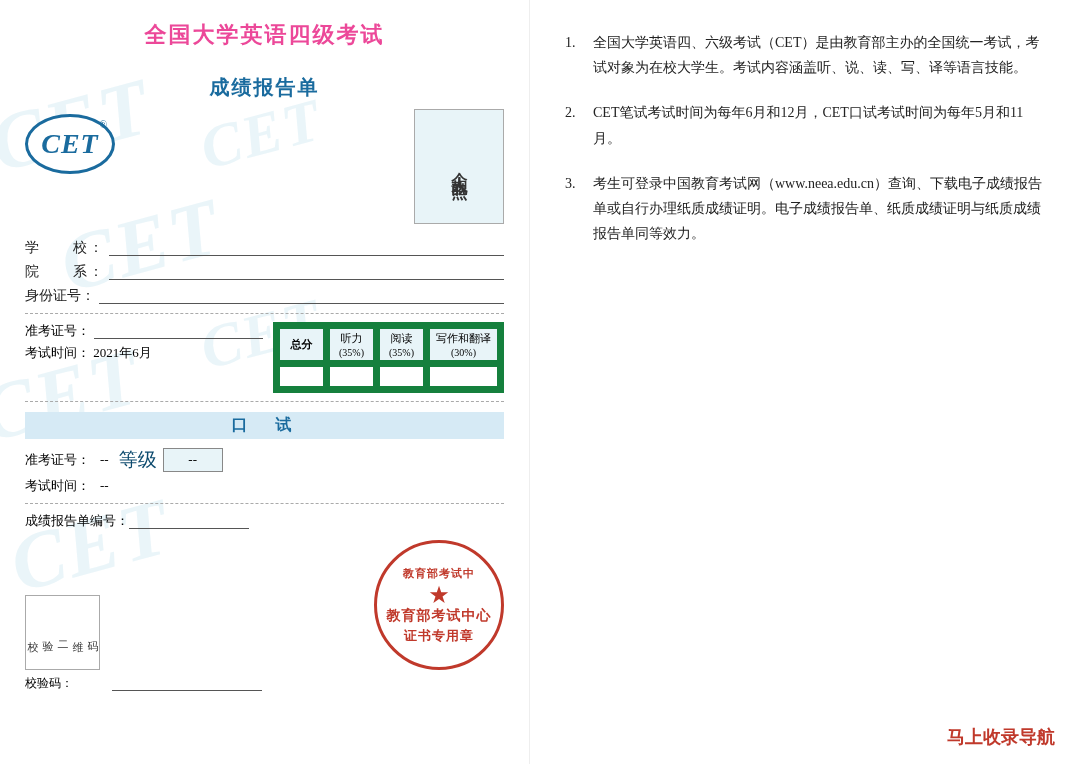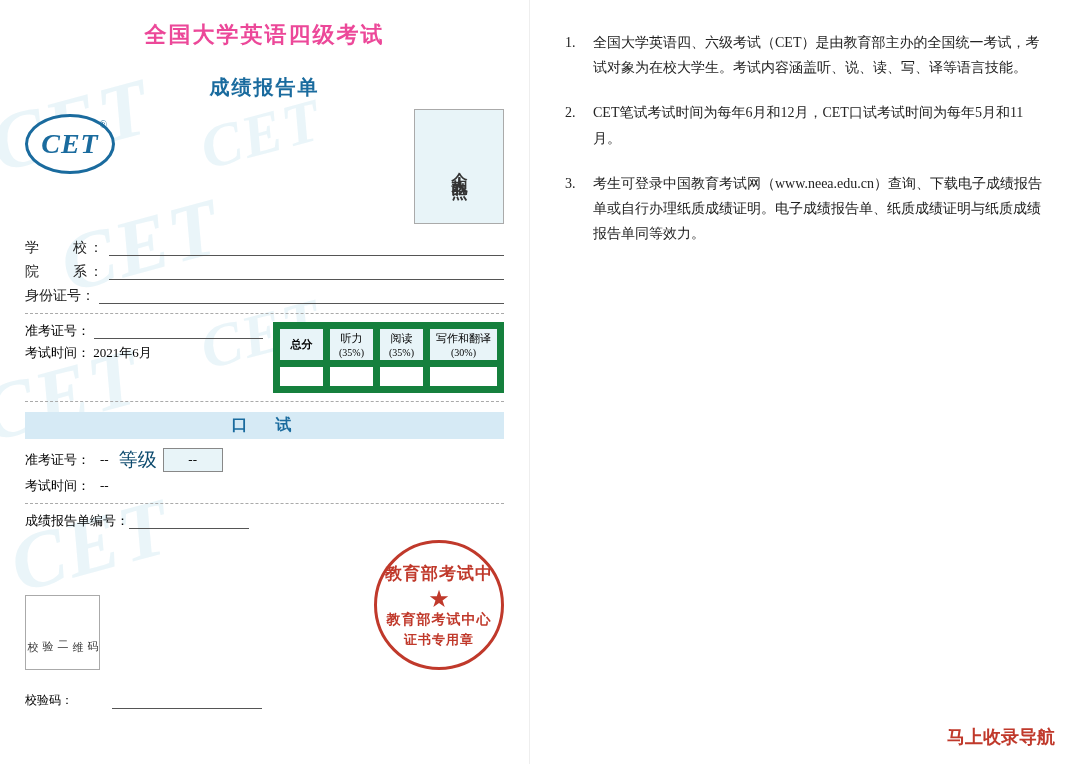--- a/index.html
+++ b/index.html
@@ -290,21 +290,21 @@
       border-radius: 50%;
       display: flex;
       flex-direction: column;
       align-items: center;
       justify-content: center;
       color: #c0392b;
       position: relative;
       margin-left: 20px;
     }
     .stamp-top {
-      font-size: 17px;
+      font-size: 11px;
       font-weight: bold;
       letter-spacing: 1px;
       margin-bottom: 2px;
     }
     .stamp-star {
       font-size: 24px;
       color: #c0392b;
       line-height: 1;
     }
     .stamp-main {
@@ -315,23 +315,23 @@
     .stamp-sub {
       font-size: 13px;
       font-weight: bold;
       letter-spacing: 1px;
       margin-top: 2px;
     }
 
     
     .verify-row {
       display: flex;
-      align-items: flex-end;
+      align-items: flex-start;
       font-size: 12px;
-      margin-top: 22px;
+      margin-top: 5px;
       gap: 39px;
     }
 
     
     .right-panel {
       flex: 1;
       padding: 30px 35px;
       background: #fff;
     }
 

